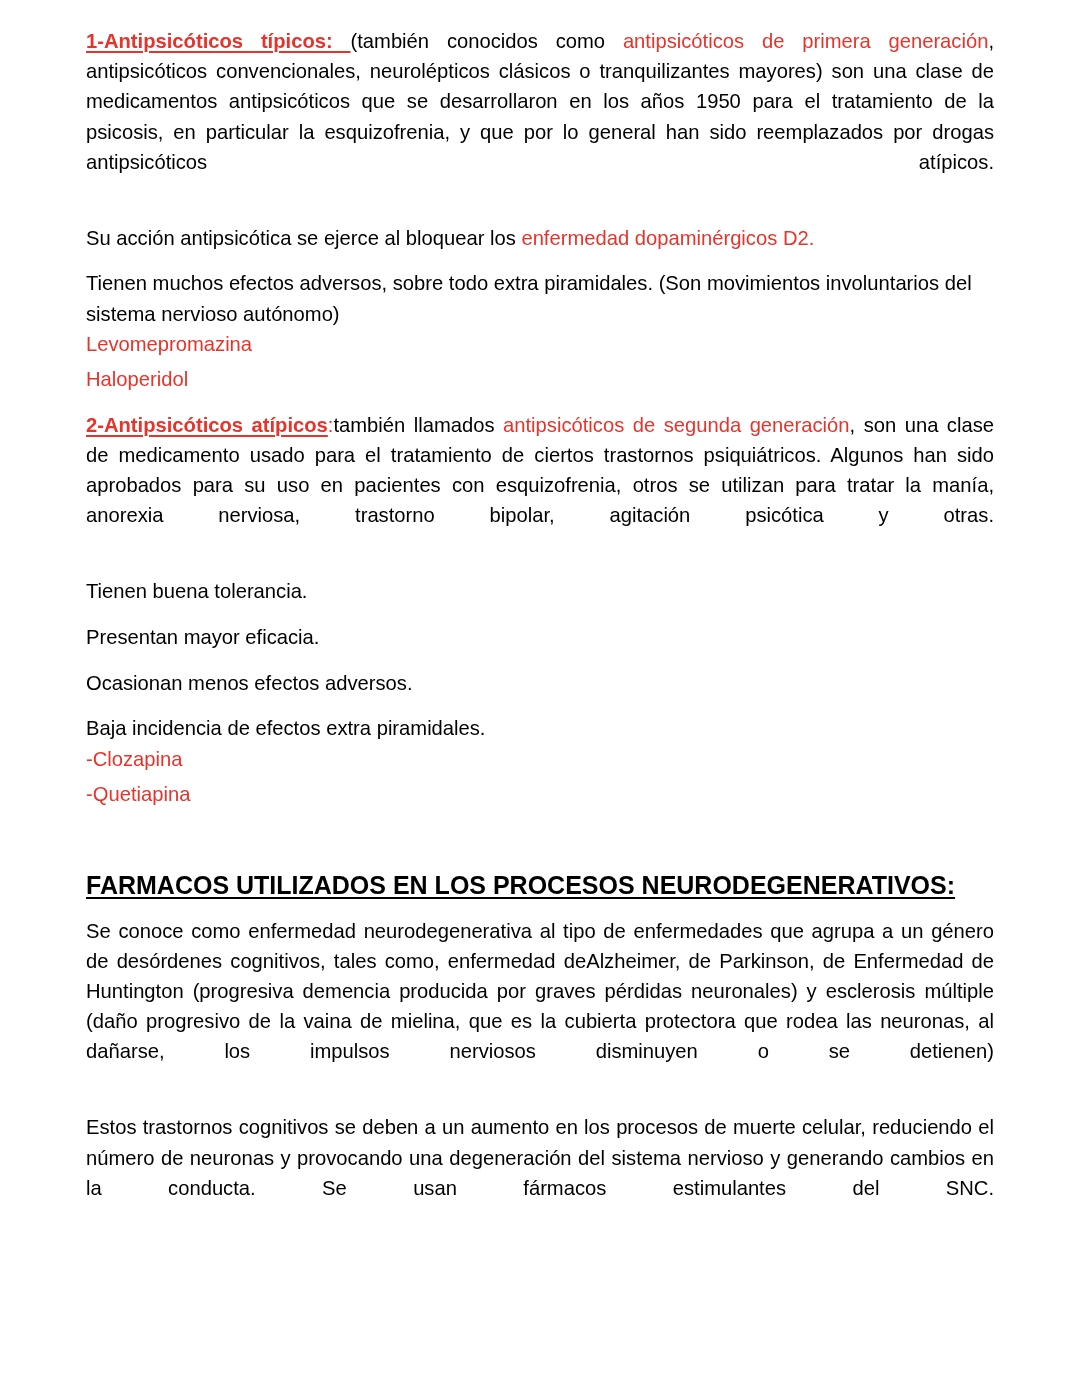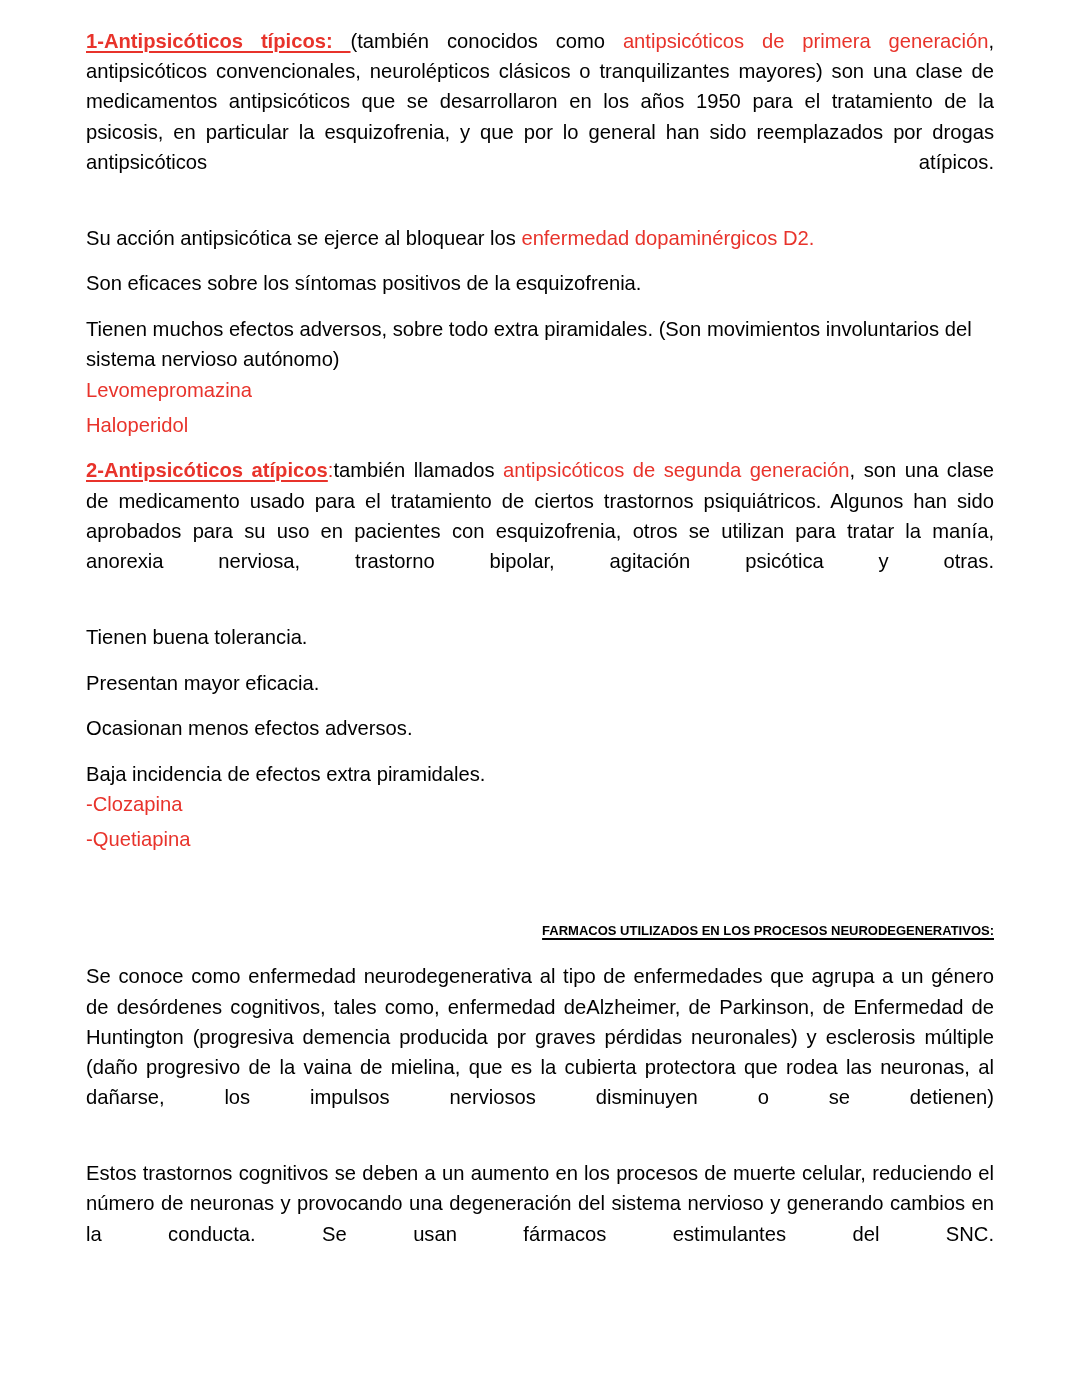--- a/index.html
+++ b/index.html
@@ -86,25 +86,25 @@
     line-height: 30.2px;
     text-align: left;
     margin: 0;
     padding: 0;
   }
   .drug + .drug { margin-top: 5px; }
 
   .section-heading {
     margin: 0;
     padding: 0;
-    font-size: 13px;
+    font-size: 25px;
     line-height: 30.2px;
     font-weight: bold;
     color: #000000;
-    text-align: right;
+    text-align: left;
   }
   .section-heading span.u {
     text-decoration: underline;
     text-decoration-thickness: 2px;
     text-underline-offset: 3px;
   }
 
   .gap-big {
     height: 61px;
   }
@@ -115,21 +115,20 @@
 </head>
 <body>
 
 <div class="page">
   <div class="doc-body">
 
     <p class="para"><span class="head-red">1-Antipsicóticos típicos: </span><span>(también conocidos como </span><span class="red">antipsicóticos de primera generación</span><span>, antipsicóticos convencionales, neurolépticos clásicos o tranquilizantes mayores) son una clase de medicamentos antipsicóticos que se desarrollaron en los años 1950 para el tratamiento de la psicosis, en particular la esquizofrenia, y que por lo general han sido reemplazados por drogas antipsicóticos atípicos.</span></p>
 
     <p class="para nojustify"><span>Su acción antipsicótica se ejerce al bloquear los </span><span class="red">enfermedad dopaminérgicos D2.</span></p>
 
-    <p class="para nojustify">Son eficaces sobre los síntomas positivos de la esquizofrenia.</p>
 
     <p class="para nojustify">Tienen muchos efectos adversos, sobre todo extra piramidales. (Son movimientos involuntarios del sistema nervioso autónomo)</p>
 
     <p class="drug">Levomepromazina</p>
     <p class="drug">Haloperidol</p>
 
     <p class="para tight-follow"><span class="head-red">2-Antipsicóticos atípicos</span><span class="head-red-plain">:</span><span>también llamados </span><span class="red">antipsicóticos de segunda generación</span><span>, son una clase de medicamento usado para el tratamiento de ciertos trastornos psiquiátricos. Algunos han sido aprobados para su uso en pacientes con esquizofrenia, otros se utilizan para tratar la manía, anorexia nerviosa, trastorno bipolar, agitación psicótica y otras.</span></p>
 
     <p class="para nojustify">Tienen buena tolerancia.</p>
     <p class="para nojustify">Presentan mayor eficacia.</p>

